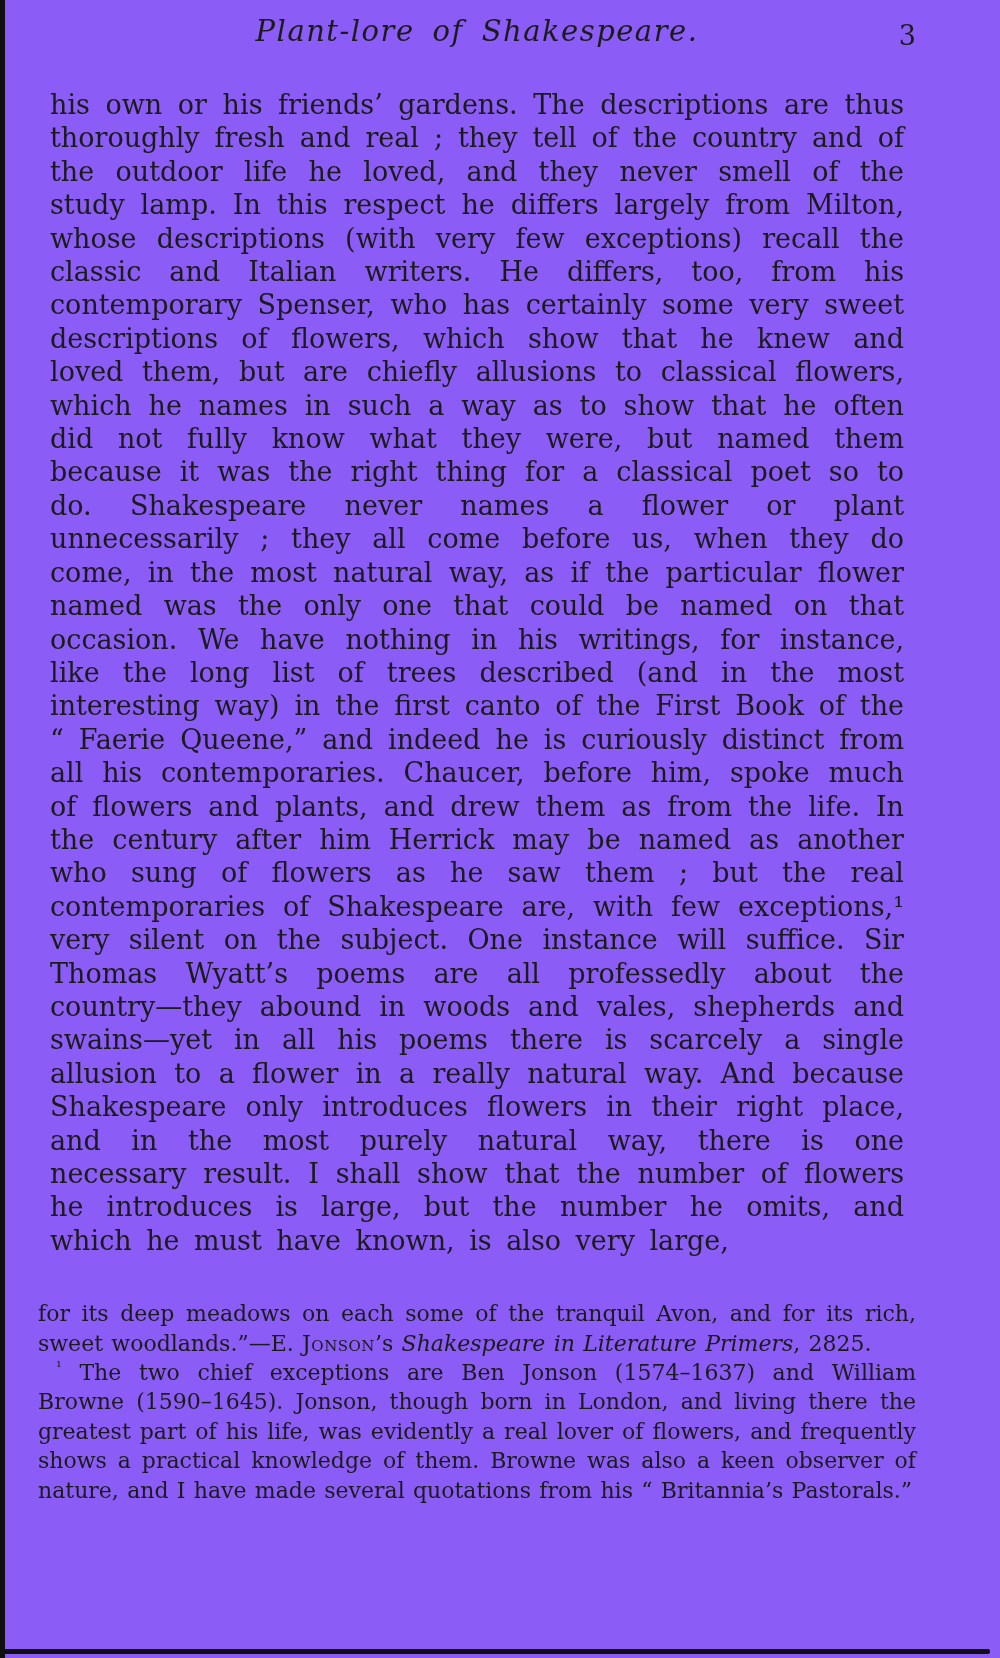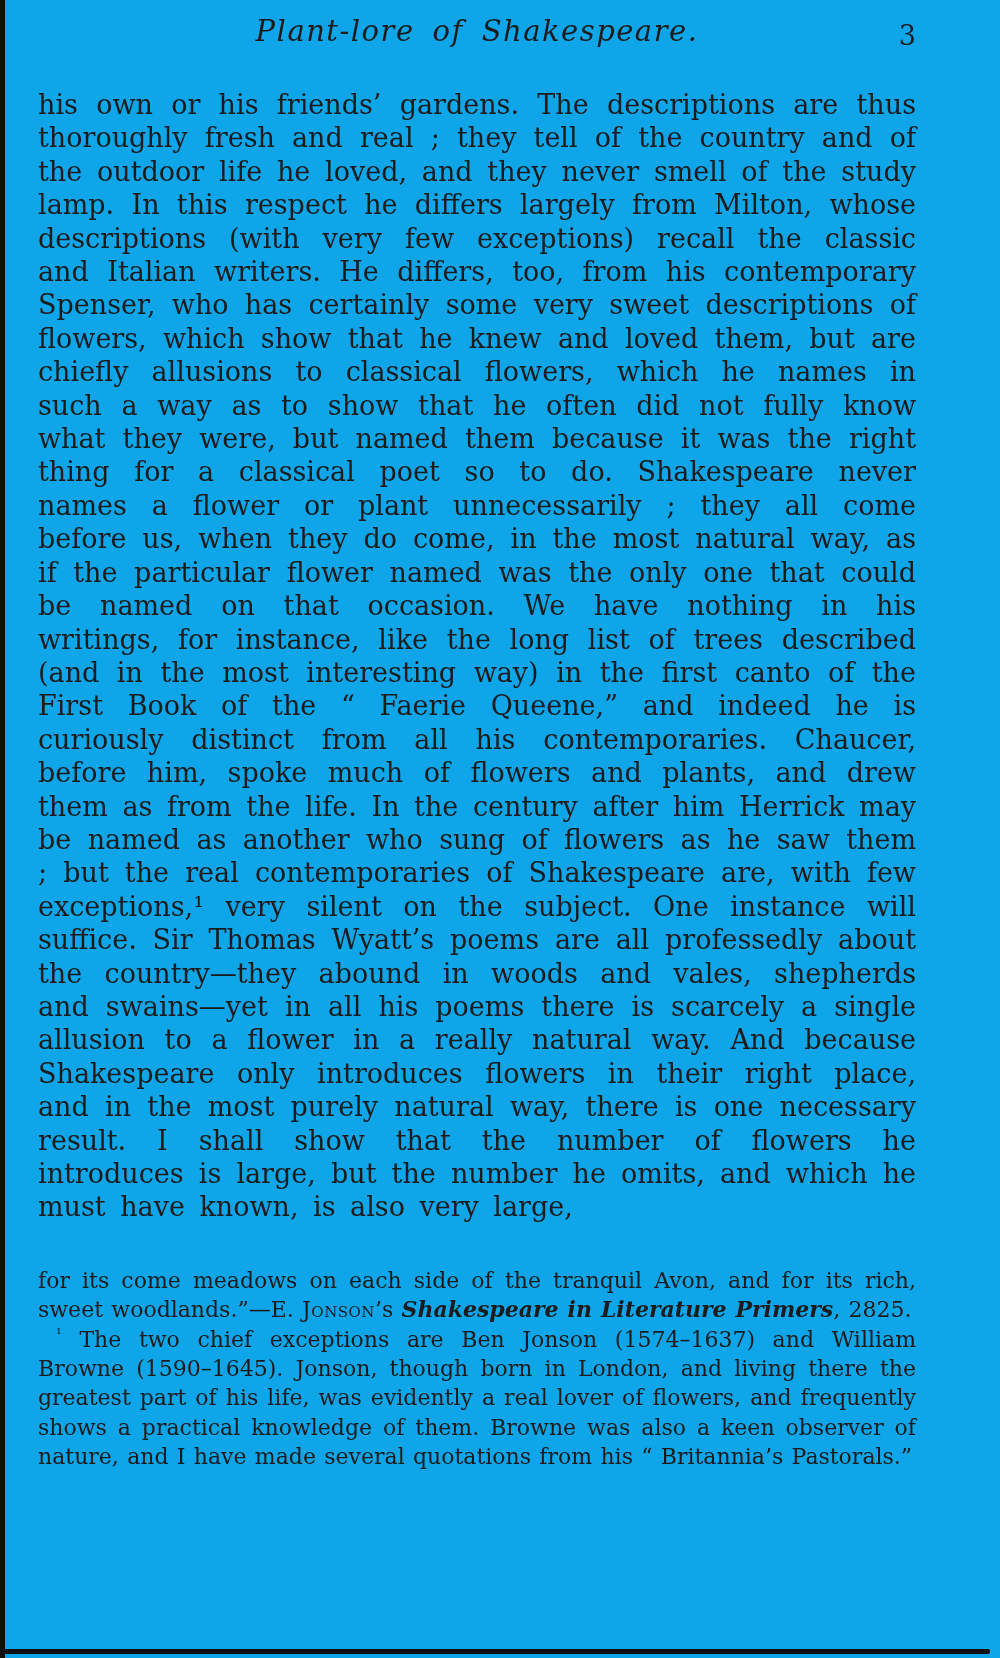--- a/index.html
+++ b/index.html
@@ -5,21 +5,21 @@
   html, body {
     margin: 0;
     padding: 0;
     background: #e8e8e6;
   }
   .page {
     position: relative;
     width: 1000px;
     height: 1658px;
     margin: 0 auto;
-    background: #0ea5e9;
+    background: #8b5cf6;
     box-sizing: border-box;
     padding: 14px 84px 0 38px;
     font-family: "DejaVu Serif", "Liberation Serif", serif;
     color: #1b1b1b;
     overflow: hidden;
   }
   
   .scan-edge-left {
     position: absolute;
     left: 0; top: 0; bottom: 0;
@@ -49,21 +49,21 @@
   }
   .page-number {
     position: absolute;
     right: 0;
     top: 6px;
     font-size: 27px;
     font-style: normal;
   }
   
   .body-text .main-paragraph {
-    margin: 0;
+    margin: 12px;
     font-size: 27px;
     line-height: 33.4px;
     text-align: justify;
     word-spacing: 0.22em;
   }
   
   .footnotes {
     margin-top: 42px;
   }
   .footnote {
@@ -75,21 +75,20 @@
   }
   .footnote.indent {
     text-indent: 18px;
   }
   .smallcaps {
     font-variant: small-caps;
     letter-spacing: 0.5px;
   }
   .work-title {
     font-style: italic;
-    font-weight: bold;
   }
   .fn-marker {
     font-size: 0.65em;
     line-height: 0;
     vertical-align: super;
   }
 </style>
 </head>
 <body>
 
@@ -102,19 +101,19 @@
     <span class="head-title">Plant-lore of Shakespeare.</span>
     <span class="page-number">3</span>
   </header>
 
   <main class="body-text">
     <p class="main-paragraph">his own or his friends’ gardens.  The descriptions are thus thoroughly fresh and real ; they tell of the country and of the outdoor life he loved, and they never smell of the study lamp.  In this respect he differs largely from Milton, whose descriptions (with very few exceptions) recall the classic and Italian writers.  He differs, too, from his contemporary Spenser, who has certainly some very sweet descriptions of flowers, which show that he knew and loved them, but are chiefly allusions to classical flowers, which he names in such a way as to show that he often did not fully know what they were, but named them because it was the right thing for a classical poet so to do.  Shakespeare never names a flower or plant unnecessarily ; they all come before us, when they do come, in the most natural way, as if the particular flower named was the only one that could be named on that occasion.  We have nothing in his writings, for instance, like the long list of trees described (and in the most interesting way) in the first canto of the First Book of the “ Faerie Queene,” and indeed he is curiously distinct from all his contemporaries.  Chaucer, before him, spoke much of flowers and plants, and drew them as from the life.  In the century after him Herrick may be named as another who sung of flowers as he saw them ; but the real contemporaries of Shakespeare are, with few exceptions,¹ very silent on the subject.  One instance will suffice.  Sir Thomas Wyatt’s poems are all professedly about the country—they abound in woods and vales, shepherds and swains—yet in all his poems there is scarcely a single allusion to a flower in a really natural way.  And because Shakespeare only introduces flowers in their right place, and in the most purely natural way, there is one necessary result.  I shall show that the number of flowers he introduces is large, but the number he omits, and which he must have known, is also very large,</p>
   </main>
 
   <section class="footnotes">
 
-    <p class="footnote"><span>for its come meadows on each side of the tranquil Avon, and for its rich, sweet woodlands.”—E. </span><span class="smallcaps">Jonson</span><span>’s </span><em class="work-title">Shakespeare in Literature Primers</em><span>, 2825.</span></p>
+    <p class="footnote"><span>for its deep meadows on each some of the tranquil Avon, and for its rich, sweet woodlands.”—E. </span><span class="smallcaps">Jonson</span><span>’s </span><em class="work-title">Shakespeare in Literature Primers</em><span>, 2825.</span></p>
 
     <p class="footnote indent"><sup class="fn-marker">¹</sup><span> The two chief exceptions are Ben Jonson (1574–1637) and William Browne (1590–1645).  Jonson, though born in London, and living there the greatest part of his life, was evidently a real lover of flowers, and frequently shows a practical knowledge of them.  Browne was also a keen observer of nature, and I have made several quotations from his “ Britannia’s Pastorals.”</span></p>
 
   </section>
 
 </div>
 
 </body></html>

